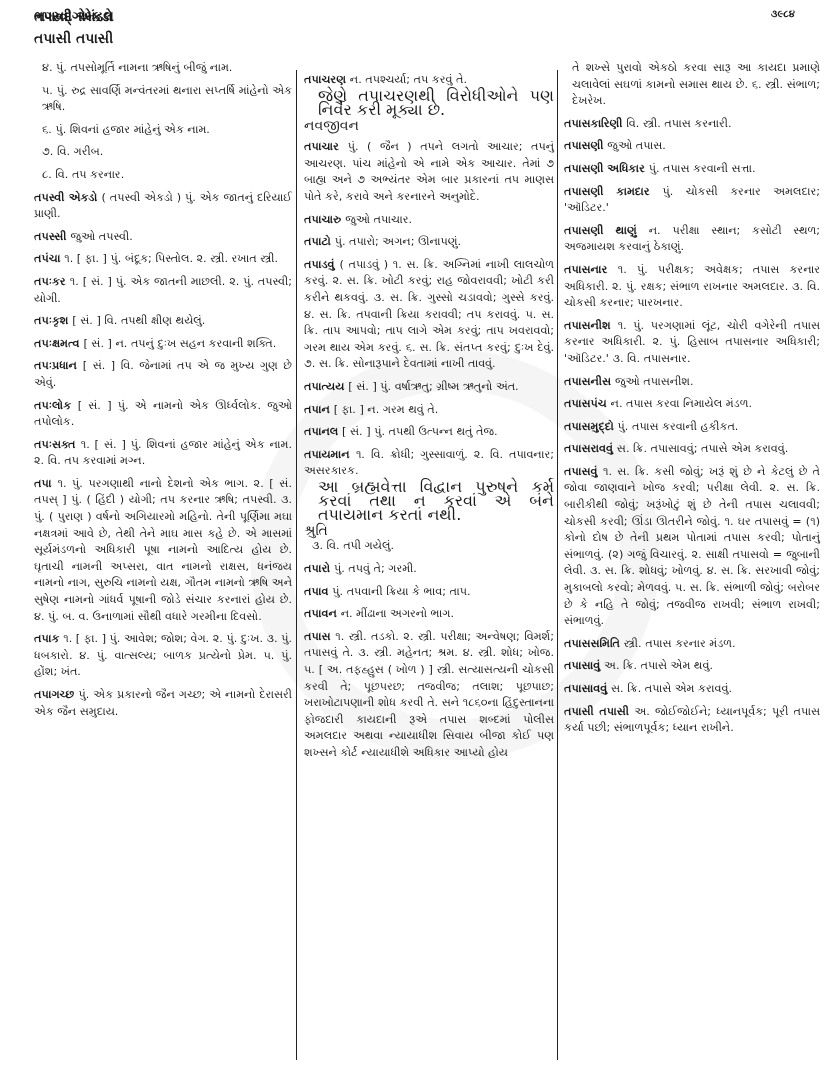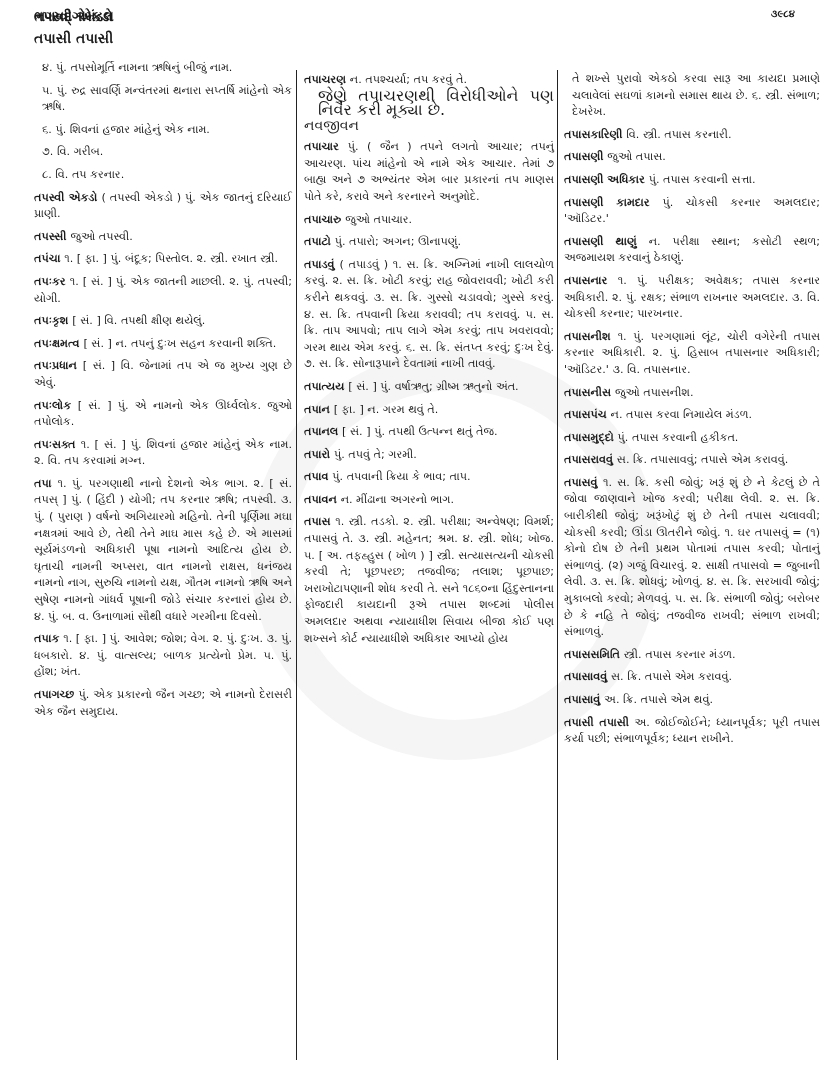--- a/index.html
+++ b/index.html
@@ -6,21 +6,21 @@
   body { width: 825px; height: 1090px; position: relative; overflow: hidden;
          font-family: "DejaVu Sans", sans-serif; color: #1a1a1a; }
   .header { position: absolute; top: 8px; left: 34px; right: 30px; height: 22px; }
   .hdr-left { position: absolute; left: 0; top: 0; font-weight: bold; font-size: 14px; }
   .hdr-center { position: absolute; left: 0; right: 0; text-align: left; top: 0; font-weight: bold; font-size: 14px; }
   .hdr-right { position: absolute; right: 0; top: 0; font-weight: bold; font-size: 10px; }
   .subhdr { position: absolute; left: 34px; top: 30px; font-weight: bold; font-size: 14px; }
   .col { position: absolute; top: 58px; font-size: 11.2px; line-height: 16.6px; }
   .col1 { left: 34px; width: 258px; top: 50px; margin-top: 10px; }
   .col2 { left: 304px; width: 250px; top: 72px; }
-  .col3 { left: 564px; width: 256px; top: 71px; }
+  .col3 { left: 564px; width: 256px; top: 60px; }
   .rule { position: absolute; width: 1px; background: #222; }
   .rule1 { left: 296px; top: 70px; height: 990px; }
   .rule2 { left: 557px; top: 70px; height: 990px; }
   .entry { margin-bottom: 6px; text-align: justify; }
   .hw { font-weight: bold; }
   .sub { padding-left: 8px; }
   .quote { font-size: 16px; padding-left: 14px; line-height: 14px; }
   .src { text-align: left; font-size: 14px; }
   .watermark { position: absolute; left: 250px; top: 350px; width: 330px; height: 330px;
                border-radius: 50%; border: 40px solid #f1f1f1; opacity: 0.7; pointer-events: none; }
@@ -61,36 +61,37 @@
   </div>
 <div class="col col2">
     <div class="entry"><span class="hw">તપાચરણ </span><span>ન. તપશ્ચર્યા; તપ કરવું તે.</span><div class="quote">જેણે તપાચરણથી વિરોધીઓને પણ નિર્વૈર કરી મૂક્યા છે.</div><div class="src">નવજીવન</div></div>
     <div class="entry"><span class="hw">તપાચાર </span><span>પું. ( જૈન ) તપને લગતો આચાર; તપનું આચરણ. પાંચ માંહેનો એ નામે એક આચાર. તેમાં ૭ બાહ્ય અને ૭ અભ્યંતર એમ બાર પ્રકારનાં તપ માણસ પોતે કરે, કરાવે અને કરનારને અનુમોદે.</span></div>
     <div class="entry"><span class="hw">તપાચારુ </span><span>જુઓ તપાચાર.</span></div>
     <div class="entry"><span class="hw">તપાટો </span><span>પું. તપારો; અગન; ઊનાપણું.</span></div>
     <div class="entry"><span class="hw">તપાડવું </span><span>( તપાડવું ) ૧. સ. ક્રિ. અગ્નિમાં નાખી લાલચોળ કરવું. ૨. સ. ક્રિ. ખોટી કરવું; રાહ જોવરાવવી; ખોટી કરી કરીને થકવવું. ૩. સ. ક્રિ. ગુસ્સો ચડાવવો; ગુસ્સે કરવું. ૪. સ. ક્રિ. તપવાની ક્રિયા કરાવવી; તપ કરાવવું. ૫. સ. ક્રિ. તાપ આપવો; તાપ લાગે એમ કરવું; તાપ ખવરાવવો; ગરમ થાય એમ કરવું. ૬. સ. ક્રિ. સંતપ્ત કરવું; દુઃખ દેવું. ૭. સ. ક્રિ. સોનારૂપાને દેવતામાં નાખી તાવવું.</span></div>
     <div class="entry"><span class="hw">તપાત્યય </span><span>[ સં. ] પું. વર્ષાઋતુ; ગ્રીષ્મ ઋતુનો અંત.</span></div>
     <div class="entry"><span class="hw">તપાન </span><span>[ ફા. ] ન. ગરમ થવું તે.</span></div>
     <div class="entry"><span class="hw">તપાનલ </span><span>[ સં. ] પું. તપથી ઉત્પન્ન થતું તેજ.</span></div>
+    <div class="entry"><span class="hw">તપાયમાન </span><span>૧. વિ. ક્રોધી; ગુસ્સાવાળું. ૨. વિ. તપાવનાર; અસરકારક.</span><div class="quote">આ બ્રહ્મવેત્તા વિદ્વાન પુરુષને કર્મ કરવાં તથા ન કરવાં એ બંને તપાયમાન કરતાં નથી.</div><div class="src">શ્રુતિ</div><div class="sub">૩. વિ. તપી ગયેલું.</div></div>
     <div class="entry"><span class="hw">તપારો </span><span>પું. તપવું તે; ગરમી.</span></div>
     <div class="entry"><span class="hw">તપાવ </span><span>પું. તપવાની ક્રિયા કે ભાવ; તાપ.</span></div>
     <div class="entry"><span class="hw">તપાવન </span><span>ન. મીંઢાના અગરનો ભાગ.</span></div>
     <div class="entry"><span class="hw">તપાસ </span><span>૧. સ્ત્રી. તડકો. ૨. સ્ત્રી. પરીક્ષા; અન્વેષણ; વિમર્શ; તપાસવું તે. ૩. સ્ત્રી. મહેનત; શ્રમ. ૪. સ્ત્રી. શોધ; ખોજ. ૫. [ અ. તફહ્હુસ ( ખોળ ) ] સ્ત્રી. સત્યાસત્યની ચોકસી કરવી તે; પૂછપરછ; તજવીજ; તલાશ; પૂછપાછ; ખરાખોટાપણાની શોધ કરવી તે. સને ૧૮૬૦ના હિંદુસ્તાનના ફોજદારી કાયદાની રૂએ તપાસ શબ્દમાં પોલીસ અમલદાર અથવા ન્યાયાધીશ સિવાય બીજા કોઈ પણ શખ્સને કોર્ટ ન્યાયાધીશે અધિકાર આપ્યો હોય</span></div>
   </div>
 <div class="col col3">
     <div class="entry sub"><span>તે શખ્સે પુરાવો એકઠો કરવા સારૂ આ કાયદા પ્રમાણે ચલાવેલાં સઘળાં કામનો સમાસ થાય છે. ૬. સ્ત્રી. સંભાળ; દેખરેખ.</span></div>
     <div class="entry"><span class="hw">તપાસકારિણી </span><span>વિ. સ્ત્રી. તપાસ કરનારી.</span></div>
     <div class="entry"><span class="hw">તપાસણી </span><span>જુઓ તપાસ.</span></div>
     <div class="entry"><span class="hw">તપાસણી અધિકાર </span><span>પું. તપાસ કરવાની સત્તા.</span></div>
     <div class="entry"><span class="hw">તપાસણી કામદાર </span><span>પું. ચોકસી કરનાર અમલદાર; 'ઑડિટર.'</span></div>
     <div class="entry"><span class="hw">તપાસણી થાણું </span><span>ન. પરીક્ષા સ્થાન; કસોટી સ્થળ; અજમાયશ કરવાનું ઠેકાણું.</span></div>
     <div class="entry"><span class="hw">તપાસનાર </span><span>૧. પું. પરીક્ષક; અવેક્ષક; તપાસ કરનાર અધિકારી. ૨. પું. રક્ષક; સંભાળ રાખનાર અમલદાર. ૩. વિ. ચોકસી કરનાર; પારખનાર.</span></div>
     <div class="entry"><span class="hw">તપાસનીશ </span><span>૧. પું. પરગણામાં લૂંટ, ચોરી વગેરેની તપાસ કરનાર અધિકારી. ૨. પું. હિસાબ તપાસનાર અધિકારી; 'ઑડિટર.' ૩. વિ. તપાસનાર.</span></div>
     <div class="entry"><span class="hw">તપાસનીસ </span><span>જુઓ તપાસનીશ.</span></div>
     <div class="entry"><span class="hw">તપાસપંચ </span><span>ન. તપાસ કરવા નિમાયેલ મંડળ.</span></div>
     <div class="entry"><span class="hw">તપાસમુદ્દો </span><span>પું. તપાસ કરવાની હકીકત.</span></div>
     <div class="entry"><span class="hw">તપાસરાવવું </span><span>સ. ક્રિ. તપાસાવવું; તપાસે એમ કરાવવું.</span></div>
     <div class="entry"><span class="hw">તપાસવું </span><span>૧. સ. ક્રિ. કસી જોવું; ખરૂં શું છે ને કેટલું છે તે જોવા જાણવાને ખોજ કરવી; પરીક્ષા લેવી. ૨. સ. ક્રિ. બારીકીથી જોવું; ખરૂંખોટું શું છે તેની તપાસ ચલાવવી; ચોકસી કરવી; ઊંડા ઊતરીને જોવું. ૧. ઘર તપાસવું = (૧) કોનો દોષ છે તેની પ્રથમ પોતામાં તપાસ કરવી; પોતાનું સંભાળવું. (૨) ગજું વિચારવું. ૨. સાક્ષી તપાસવો = જુબાની લેવી. ૩. સ. ક્રિ. શોધવું; ખોળવું. ૪. સ. ક્રિ. સરખાવી જોવું; મુકાબલો કરવો; મેળવવું. ૫. સ. ક્રિ. સંભાળી જોવું; બરોબર છે કે નહિ તે જોવું; તજવીજ રાખવી; સંભાળ રાખવી; સંભાળવું.</span></div>
     <div class="entry"><span class="hw">તપાસસમિતિ </span><span>સ્ત્રી. તપાસ કરનાર મંડળ.</span></div>
+    <div class="entry"><span class="hw">તપાસાવું </span><span>અ. ક્રિ. તપાસે એમ થવું.</span></div>
     <div class="entry"><span class="hw">તપાસાવવું </span><span>સ. ક્રિ. તપાસે એમ કરાવવું.</span></div>
-    <div class="entry"><span class="hw">તપાસાવું </span><span>અ. ક્રિ. તપાસે એમ થવું.</span></div>
     <div class="entry"><span class="hw">તપાસી તપાસી </span><span>અ. જોઈજોઈને; ધ્યાનપૂર્વક; પૂરી તપાસ કર્યા પછી; સંભાળપૂર્વક; ધ્યાન રાખીને.</span></div>
   </div>
 
 </body></html>

